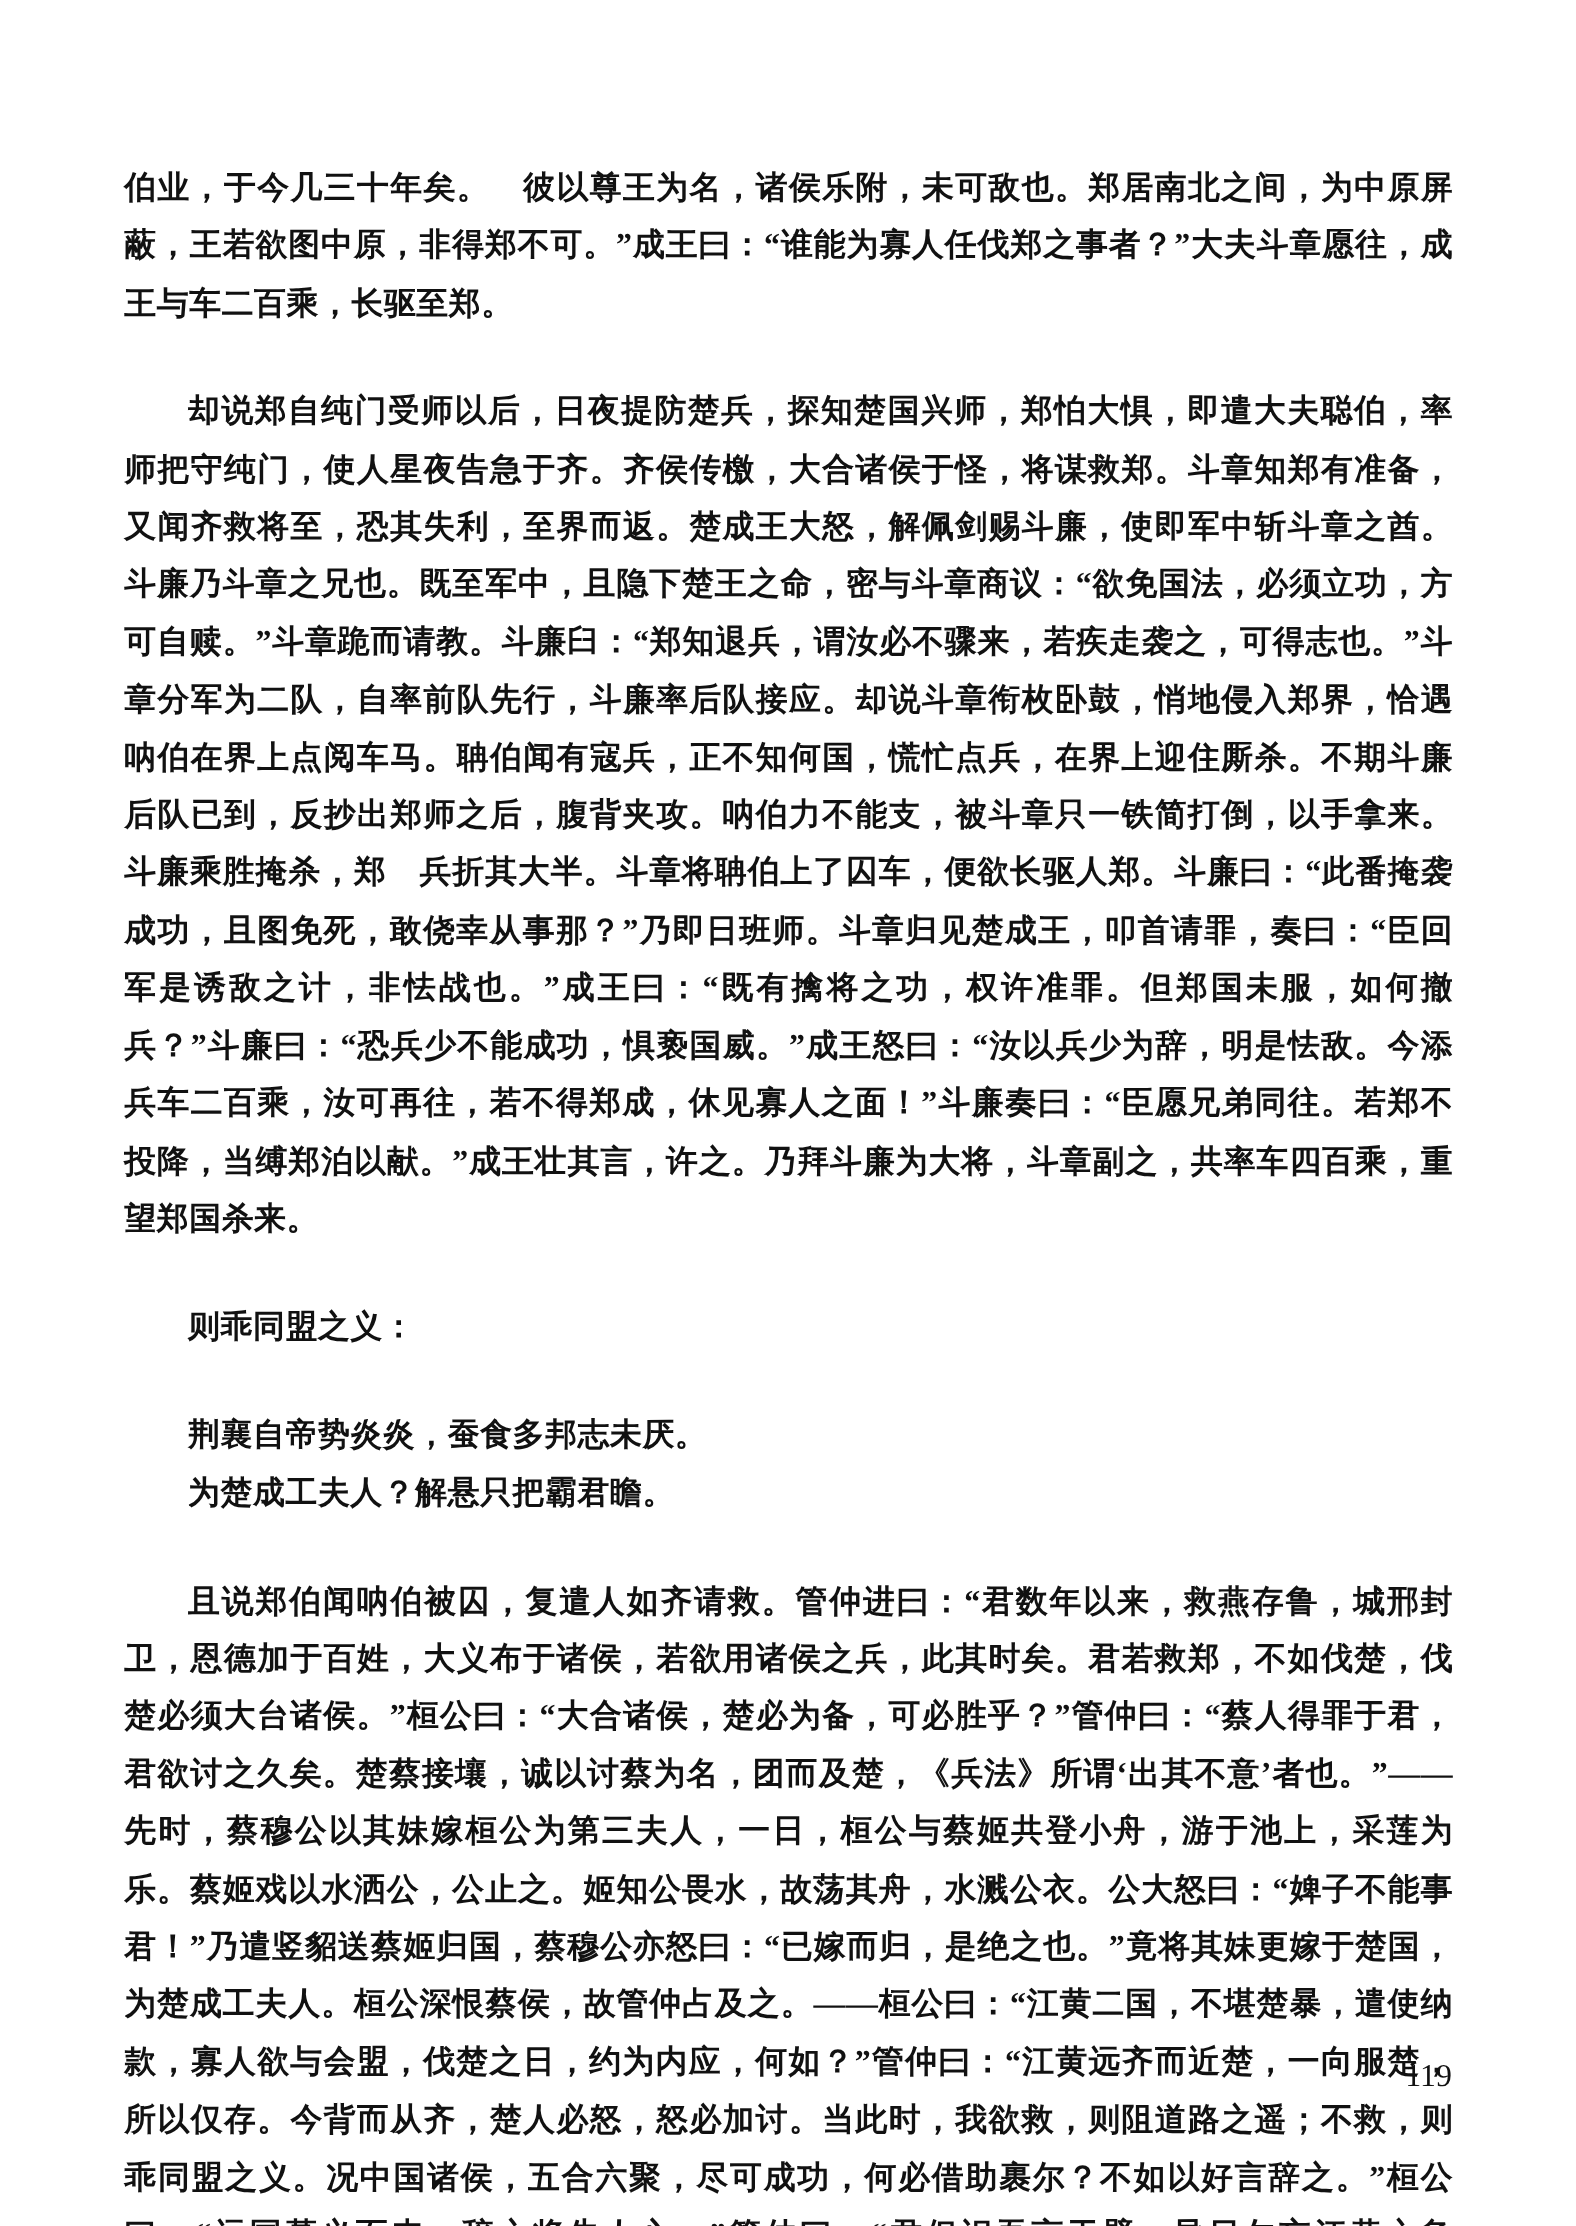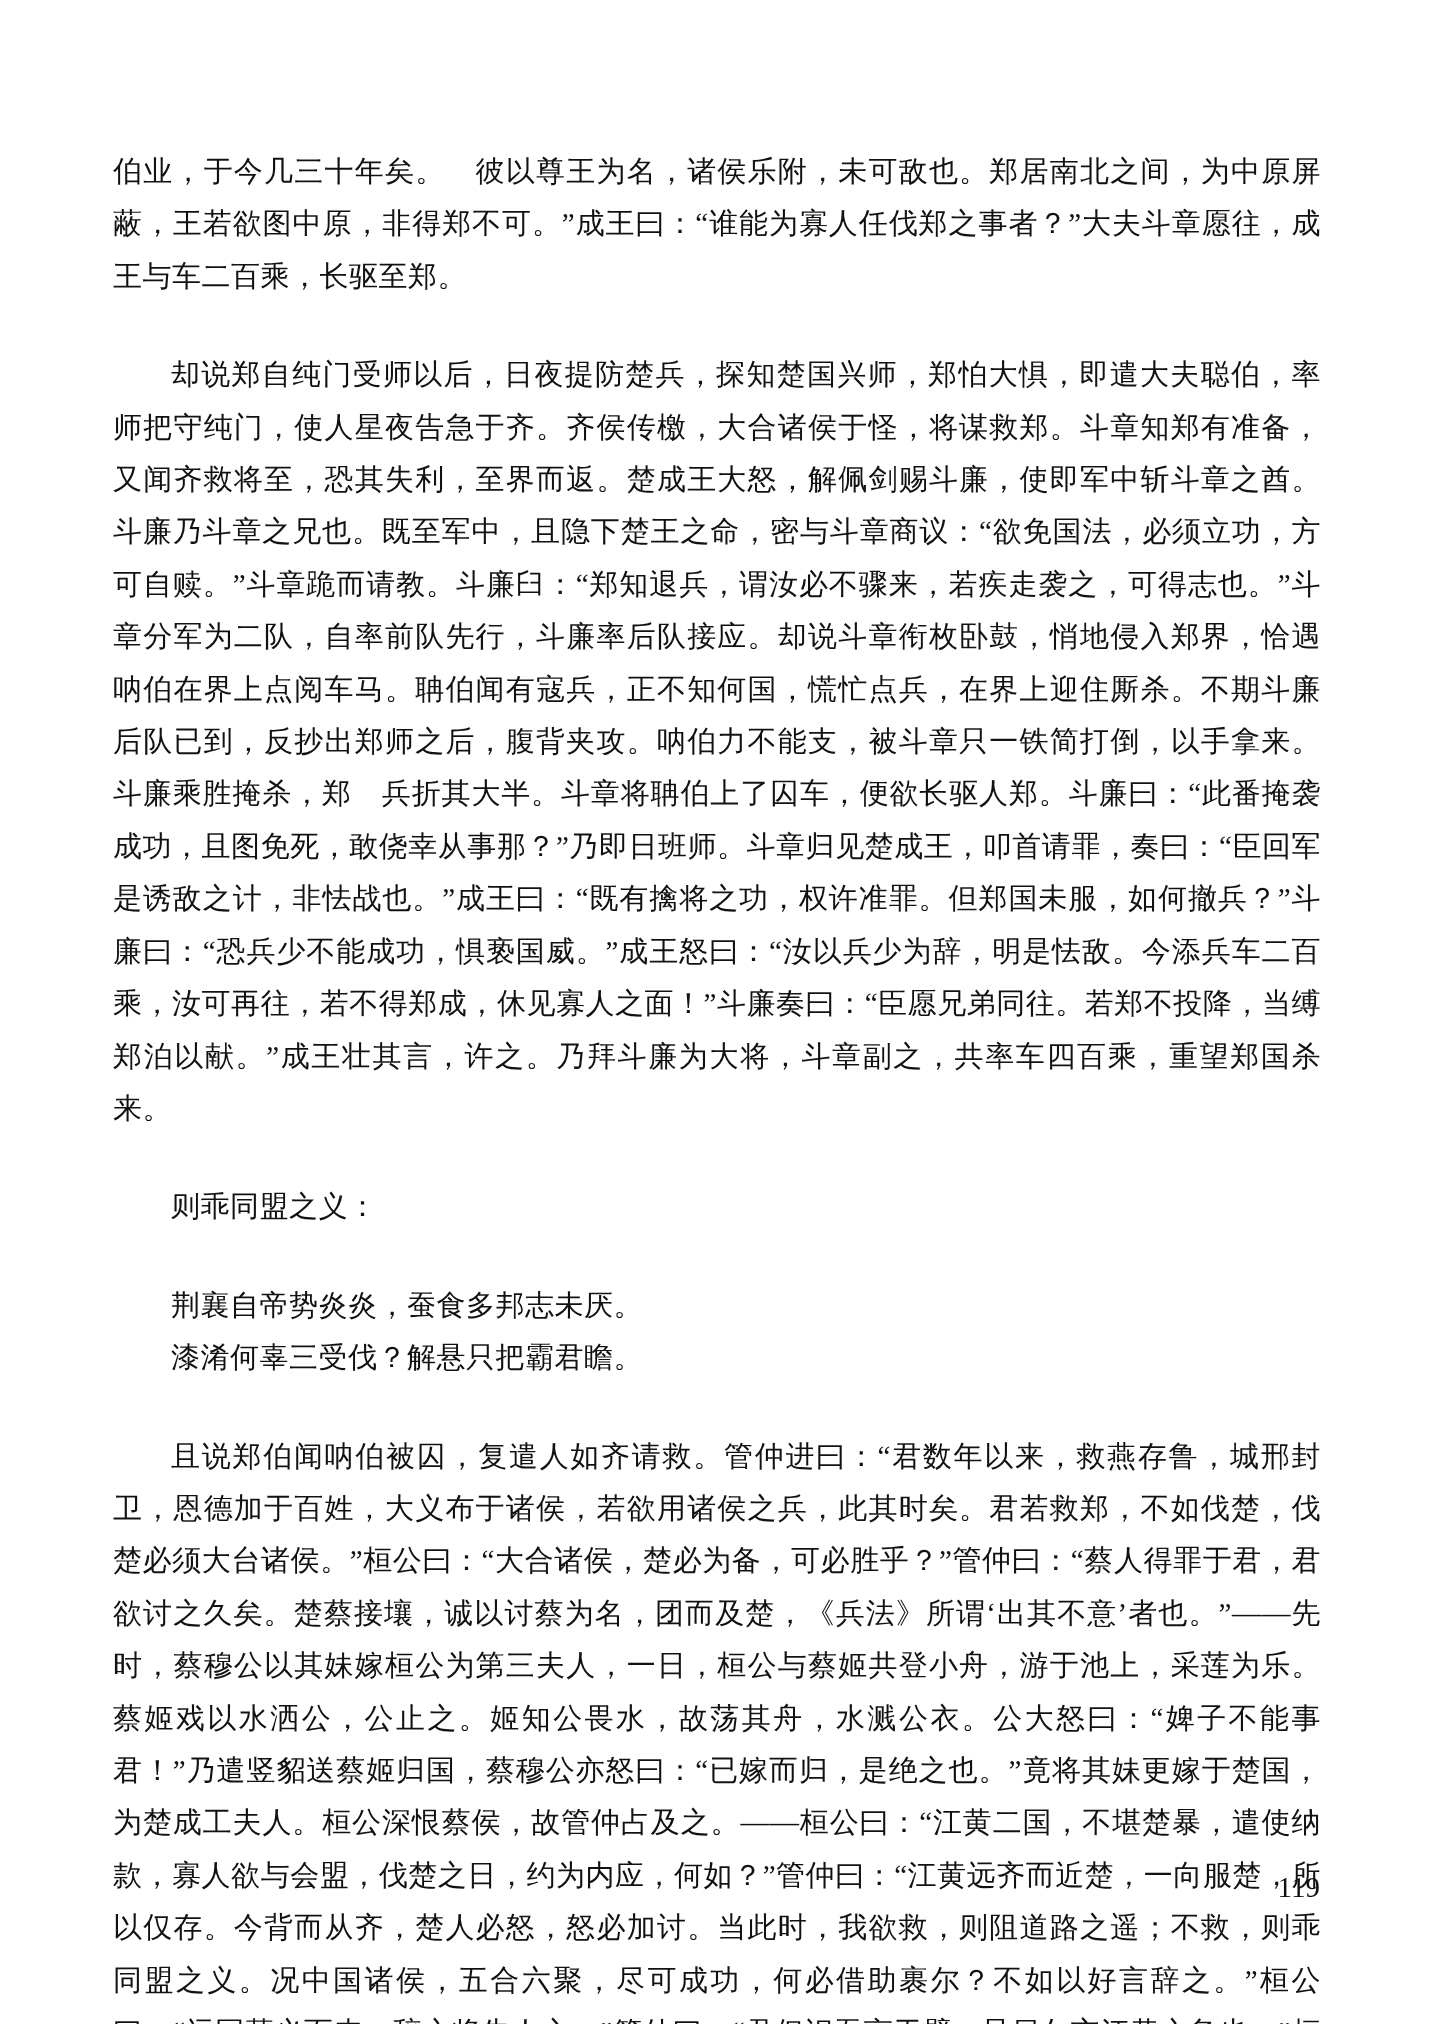--- a/index.html
+++ b/index.html
@@ -25,20 +25,21 @@
     left: 113px;
     top: 145px;
     width: 1208px;
     font-size: 29px;
     line-height: 52.4px;
     text-align: justify;
     letter-spacing: 0.5px;
   }
   .text-area p {
     margin: 0 0 46px 0;
+    font-weight: bold;
   }
   p.indent {
     text-indent: 2em;
   }
   p.continuation {
     text-indent: 0;
   }
   p.poem {
     padding-left: 2em;
     white-space: pre-line;
@@ -59,17 +60,17 @@
 </style>
 </head>
 <body>
 
 <div class="page">
   <div class="text-area">
     <p class="continuation">伯业，于今几三十年矣。　彼以尊王为名，诸侯乐附，未可敌也。郑居南北之间，为中原屏蔽，王若欲图中原，非得郑不可。”成王曰：“谁能为寡人任伐郑之事者？”大夫斗章愿往，成王与车二百乘，长驱至郑。</p>
     <p class="indent">却说郑自纯门受师以后，日夜提防楚兵，探知楚国兴师，郑怕大惧，即遣大夫聪伯，率师把守纯门，使人星夜告急于齐。齐侯传檄，大合诸侯于怪，将谋救郑。斗章知郑有准备，又闻齐救将至，恐其失利，至界而返。楚成王大怒，解佩剑赐斗廉，使即军中斩斗章之酋。斗廉乃斗章之兄也。既至军中，且隐下楚王之命，密与斗章商议：“欲免国法，必须立功，方可自赎。”斗章跪而请教。斗廉臼：“郑知退兵，谓汝必不骤来，若疾走袭之，可得志也。”斗章分军为二队，自率前队先行，斗廉率后队接应。却说斗章衔枚卧鼓，悄地侵入郑界，恰遇呐伯在界上点阅车马。聃伯闻有寇兵，正不知何国，慌忙点兵，在界上迎住厮杀。不期斗廉后队已到，反抄出郑师之后，腹背夹攻。呐伯力不能支，被斗章只一铁简打倒，以手拿来。斗廉乘胜掩杀，郑　兵折其大半。斗章将聃伯上了囚车，便欲长驱人郑。斗廉曰：“此番掩袭成功，且图免死，敢侥幸从事那？”乃即日班师。斗章归见楚成王，叩首请罪，奏曰：“臣回军是诱敌之计，非怯战也。”成王曰：“既有擒将之功，权许准罪。但郑国未服，如何撤兵？”斗廉曰：“恐兵少不能成功，惧亵国威。”成王怒曰：“汝以兵少为辞，明是怯敌。今添兵车二百乘，汝可再往，若不得郑成，休见寡人之面！”斗廉奏曰：“臣愿兄弟同往。若郑不投降，当缚郑泊以献。”成王壮其言，许之。乃拜斗廉为大将，斗章副之，共率车四百乘，重望郑国杀来。</p>
     <p class="poem-caption">则乖同盟之义：</p>
     <p class="poem">荆襄自帝势炎炎，蚕食多邦志未厌。
-漆淆何辜三受伐？解悬只把霸君瞻。</p>
+为楚成工夫人？解悬只把霸君瞻。</p>
     <p class="indent">且说郑伯闻呐伯被囚，复遣人如齐请救。管仲进曰：“君数年以来，救燕存鲁，城邢封卫，恩德加于百姓，大义布于诸侯，若欲用诸侯之兵，此其时矣。君若救郑，不如伐楚，伐楚必须大台诸侯。”桓公曰：“大合诸侯，楚必为备，可必胜乎？”管仲曰：“蔡人得罪于君，君欲讨之久矣。楚蔡接壤，诚以讨蔡为名，团而及楚，《兵法》所谓‘出其不意’者也。”——先时，蔡穆公以其妹嫁桓公为第三夫人，一日，桓公与蔡姬共登小舟，游于池上，采莲为乐。蔡姬戏以水洒公，公止之。姬知公畏水，故荡其舟，水溅公衣。公大怒曰：“婢子不能事君！”乃遣竖貂送蔡姬归国，蔡穆公亦怒曰：“已嫁而归，是绝之也。”竟将其妹更嫁于楚国，为楚成工夫人。桓公深恨蔡侯，故管仲占及之。——桓公曰：“江黄二国，不堪楚暴，遣使纳款，寡人欲与会盟，伐楚之日，约为内应，何如？”管仲曰：“江黄远齐而近楚，一向服楚，所以仅存。今背而从齐，楚人必怒，怒必加讨。当此时，我欲救，则阻道路之遥；不救，则乖同盟之义。况中国诸侯，五合六聚，尽可成功，何必借助裹尔？不如以好言辞之。”桓公曰：“远国慕义而来，辞之将失人心。”管仲曰：“君但识吾言于壁，异日勿忘江黄之急也。”桓公遂与江黄二君盟会，密订伐楚之约，以明年春正月为期。二君言：“舒人助楚为虐，天下称为‘荆舒’，不可不讨。”桓公曰：</p>
   </div>
   <div class="page-number">119</div>
 </div>
 
 </body></html>

